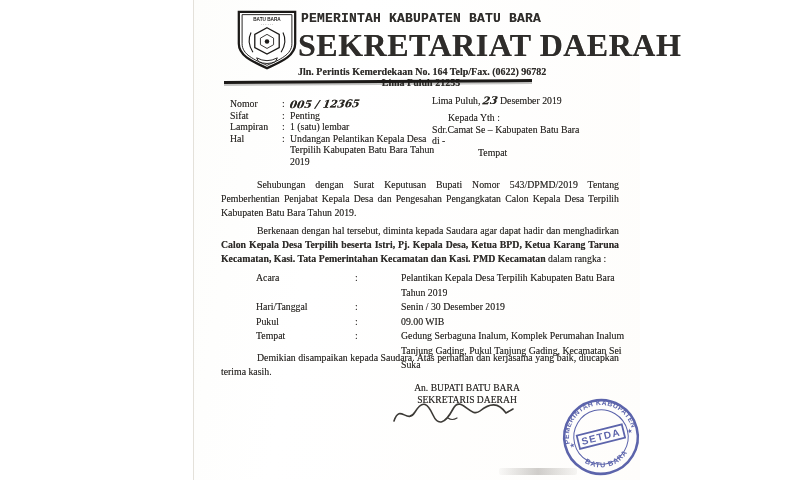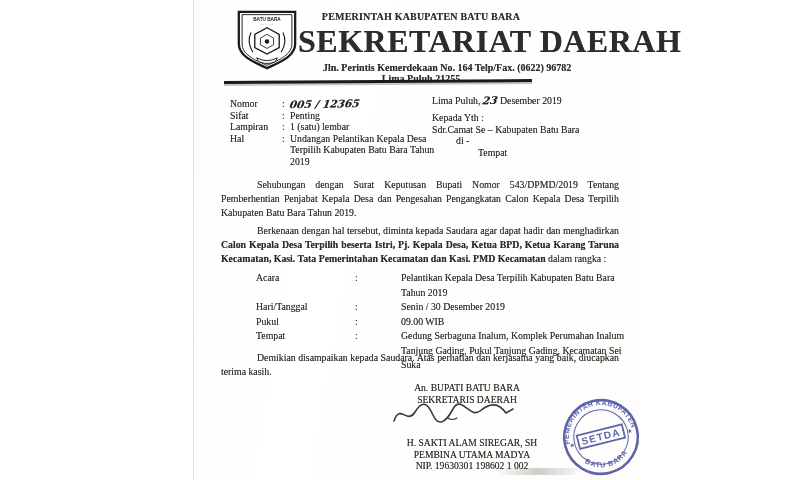--- a/index.html
+++ b/index.html
@@ -9,42 +9,42 @@
   .paper {
     position:absolute; left:193px; top:0; width:447px; height:480px;
     background:linear-gradient(100deg,#fdfdfb 0%,#ffffff 30%,#fefdfb 100%);
     border-left:1px solid #e4e1da;
   }
   .scan-text { text-shadow:0 0 0.6px rgba(70,66,60,0.65); }
 
   
   .logo { position:absolute; left:38px; top:9px; width:70px; height:62px; }
   .lh-text { position:absolute; left:104px; top:11px; width:246px; text-align:center; }
-  .lh-gov  { font-size:10px; font-weight:bold; letter-spacing:0.2px; white-space:nowrap; }
+  .lh-gov  { font-size:13px; font-weight:bold; letter-spacing:0.2px; white-space:nowrap;font-family:Liberation Mono, monospace; }
   .lh-org  { font-size:32px; font-weight:bold; letter-spacing:0.5px; white-space:nowrap; margin-top:1px; }
-  .lh-addr { font-size:10px; font-weight:bold; white-space:nowrap; margin-top:2px;margin-left:25px; }
+  .lh-addr { font-size:10px; font-weight:bold; white-space:nowrap; margin-top:2px; }
   .lh-city { font-size:10px; font-weight:bold; }
   .lh-rule { position:absolute; left:30px; top:80px; width:308px; height:3px;
              background:#1c1a18; transform:rotate(-0.35deg);
              box-shadow:0 2px 0 rgba(28,26,24,0.25); }
 
   
   .meta { position:absolute; left:36px; top:98px; width:210px; font-size:9.8px; line-height:11.5px; }
   .meta-row { display:flex; align-items:flex-start; }
   .meta-label { width:52px; flex:none; }
   .meta-sep { width:8px; flex:none; }
   .meta-value { width:148px; }
   .hand { font-family:"DejaVu Serif", serif; font-style:italic; font-weight:bold;
           display:inline-block; transform:skewX(-10deg) rotate(-1deg); font-size:10.5px; color:#262420; }
 
   .dateline { position:absolute; left:238px; top:94px; width:200px; font-size:9.8px; white-space:nowrap; }
   .recipient { position:absolute; left:238px; top:112px; width:200px; font-size:9.8px; line-height:11.5px; }
-  .rcp-heading { }
+  .rcp-heading { margin-left:16px; }
   .rcp-line1 { margin-left:0; white-space:nowrap; }
-  .rcp-line2 { margin-left:24px; }
+  .rcp-line2 { }
   .rcp-line3 { margin-left:46px; }
 
   
   .body-block { position:absolute; left:27px; width:398px; font-size:9.8px; line-height:14px; text-align:justify; }
   .p1 { top:178px; text-indent:36px; }
   .p2 { top:224px; text-indent:36px; }
   .p2 b { font-weight:bold; }
 
   .details { position:absolute; left:62px; top:271px; width:370px; font-size:9.8px; line-height:14.5px; }
   .dt-row { display:flex; align-items:flex-start;gap:37px; }
@@ -161,25 +161,20 @@
   <div class="sig-block scan-text">
     <div>An. BUPATI BATU BARA</div>
     <div>SEKRETARIS DAERAH</div>
   </div>
 
   <svg class="sig-scribble" viewBox="0 0 128 30">
     <path d="M4,22 C10,4 17,26 25,13 S38,5 43,16 S55,25 63,10 S80,20 90,12 S108,3 116,14 L123,10" fill="none" stroke="#3c3a36" stroke-width="1.6" stroke-linecap="round"></path>
     <path d="M58,19 q4,3 9,0" fill="none" stroke="#3c3a36" stroke-width="1.2" stroke-linecap="round"></path>
   </svg>
 
-  <div class="sig-name-block scan-text">
-    <div>H. SAKTI ALAM SIREGAR, SH</div>
-    <div>PEMBINA UTAMA MADYA</div>
-    <div>NIP. 19630301 198602 1 002</div>
-  </div>
 
   <svg class="stamp" viewBox="0 0 100 100">
     <circle cx="50" cy="50" r="46" fill="none" stroke="#39439a" stroke-width="3.2"></circle>
     <circle cx="50" cy="50" r="34" fill="none" stroke="#39439a" stroke-width="1.3"></circle>
     <defs>
       <path id="arcTop" d="M 10,50 A 40,40 0 1 1 90,50"></path>
       <path id="arcBot" d="M 12,50 A 38,38 0 0 0 88,50"></path>
     </defs>
     <text font-family="Liberation Sans, sans-serif" font-size="8.6" font-weight="bold" fill="#39439a" letter-spacing="0.6">
       <textPath href="#arcTop" startOffset="50%" text-anchor="middle">PEMERINTAH KABUPATEN</textPath>

